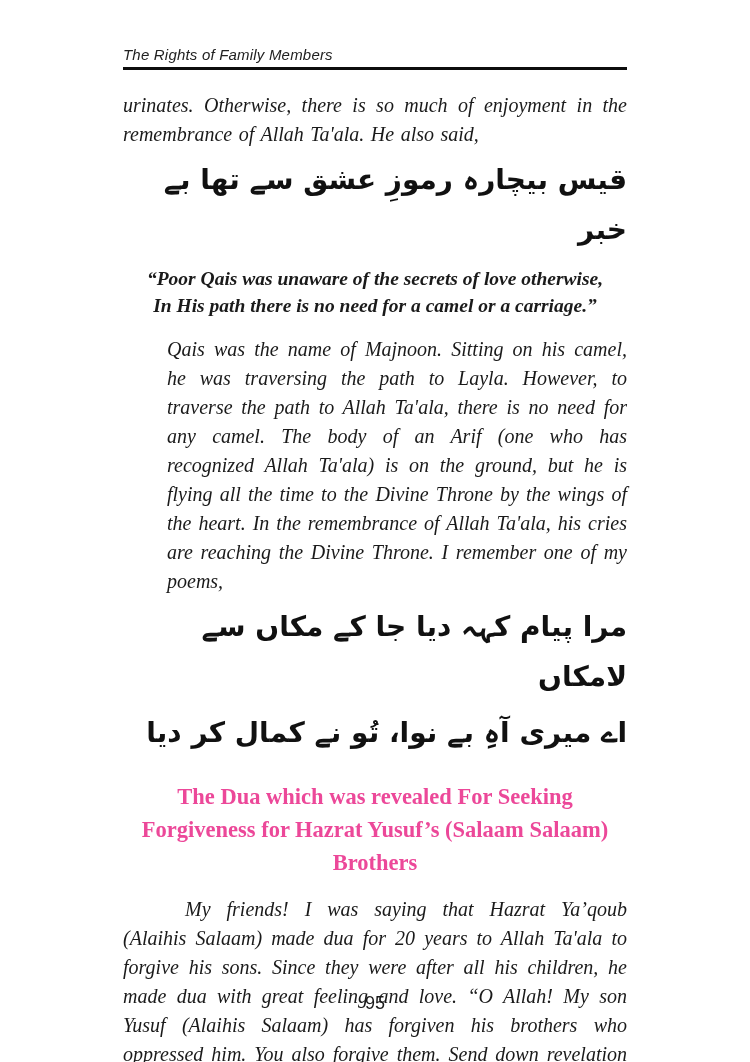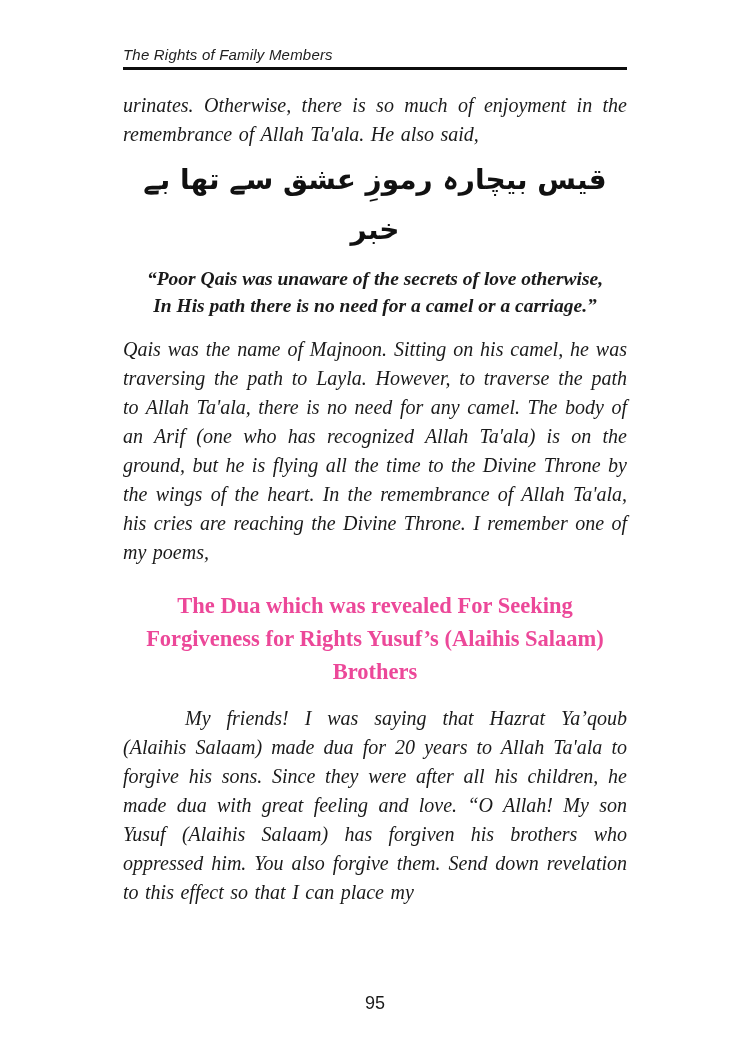--- a/index.html
+++ b/index.html
@@ -36,27 +36,28 @@
     text-align: justify;
     margin: 0;
     word-spacing: 1.5px;
     font-style: italic;
   }
   .para-first {
     margin-top: 21px;
   }
   .para-2 {
     margin-top: 15px;
+    margin-left: 44px;
   }
   .para-3 {
     text-indent: 62px;
   }
   .urdu-block {
     margin: 4px 0 10px 0;
-    text-align: center;
+    text-align: right;
     direction: rtl;
   }
   .urdu-line {
     display: block;
     font-family: "DejaVu Sans", sans-serif;
     font-weight: bold;
     font-size: 28px;
     line-height: 50px;
     margin: 6px 0;
     color: #111111;
@@ -109,24 +110,28 @@
     <span class="urdu-line">قیس بیچارہ رموزِ عشق سے تھا بے خبر</span>
   </div>
 
   <div class="translation">
     <span class="t-line">“Poor Qais was unaware of the secrets of love otherwise,</span>
     <span class="t-line">In His path there is no need for a camel or a carriage.”</span>
   </div>
 
   <p class="para para-2">Qais was the name of Majnoon. Sitting on his camel, he was traversing the path to Layla. However, to traverse the path to Allah Ta'ala, there is no need for any camel. The body of an Arif (one who has recognized Allah Ta'ala) is on the ground, but he is flying all the time to the Divine Throne by the wings of the heart. In the remembrance of Allah Ta'ala, his cries are reaching the Divine Throne. I remember one of my poems,</p>
 
+  <div class="urdu-block">
+    <span class="urdu-line">مرا پیام کہہ دیا جا کے مکاں سے لامکاں</span>
+    <span class="urdu-line">اے میری آہِ بے نوا، تُو نے کمال کر دیا</span>
+  </div>
 
   <div class="section-heading">
     <span class="h-line">The Dua which was revealed For Seeking</span>
-    <span class="h-line">Forgiveness for Rights Yusuf’s (Alaihis Salaam)</span>
+    <span class="h-line">Forgiveness for Hazrat Yusuf’s (Salaam Salaam)</span>
     <span class="h-line">Brothers</span>
   </div>
 
   <p class="para para-3">My friends! I was saying that Hazrat Ya’qoub (Alaihis Salaam) made dua for 20 years to Allah Ta'ala to forgive his sons. Since they were after all his children, he made dua with great feeling and love. “O Allah! My son Yusuf (Alaihis Salaam) has forgiven his brothers who oppressed him. You also forgive them. Send down revelation to this effect so that I can place my</p>
 
   <div class="page-number">95</div>
 
 </div>
 
 </body></html>

